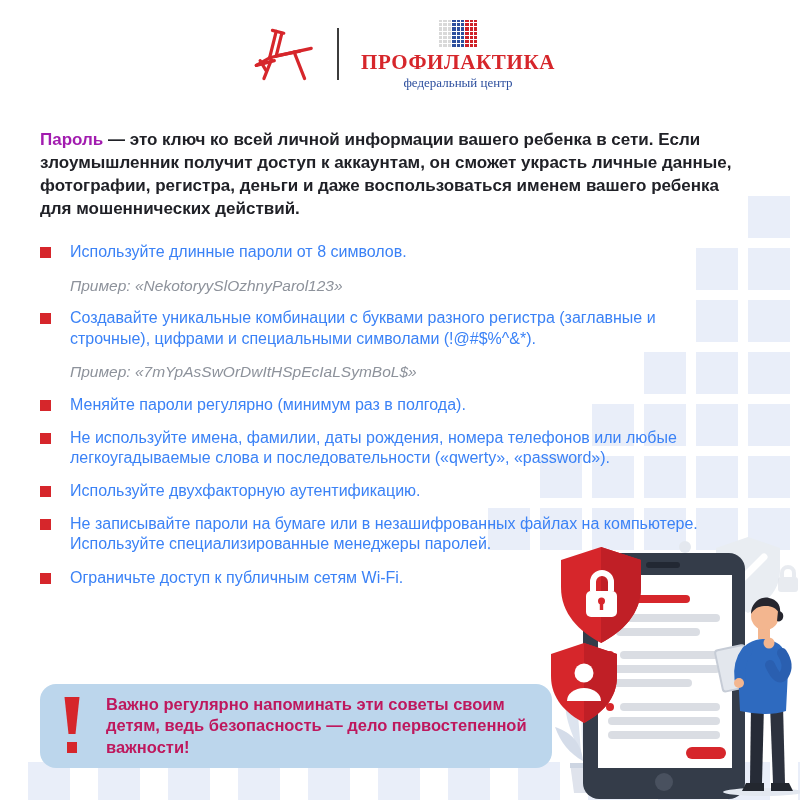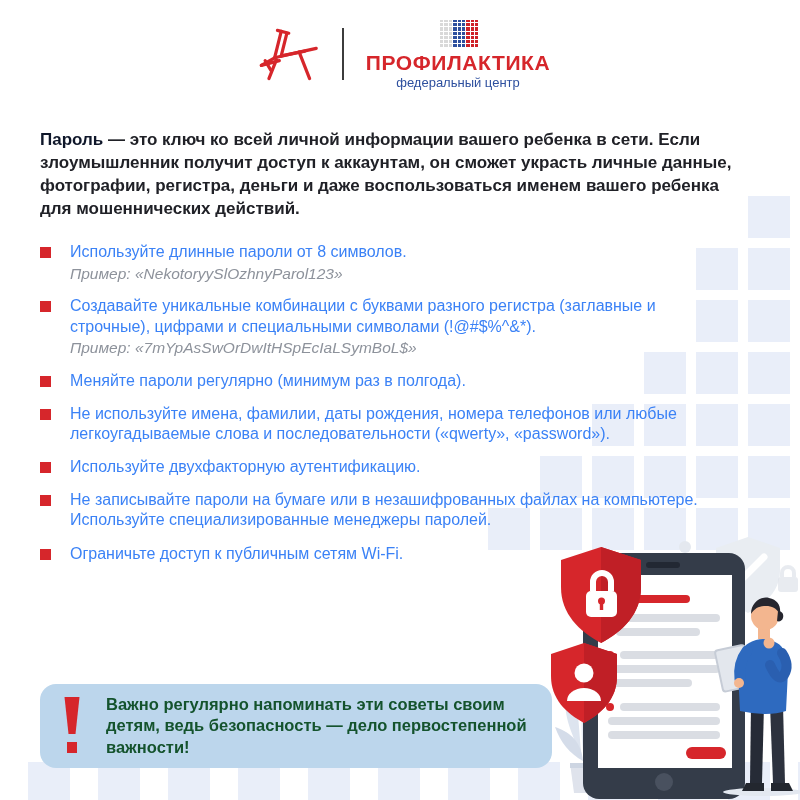--- a/index.html
+++ b/index.html
@@ -6,56 +6,56 @@
   body{font-family:"Liberation Sans", sans-serif; background:#ffffff;}
   .poster{position:relative; width:800px; height:800px; background:#ffffff; overflow:hidden;}
 
   
   .bg-squares{position:absolute; inset:0; pointer-events:none;}
   .bg-sq{position:absolute; width:42px; height:42px; background:#e9eef9;}
   .bg-stripes{position:absolute; left:0; right:0; bottom:0; height:38px;
     background:repeating-linear-gradient(90deg, transparent 0 28px, #e9eef9 28px 70px);}
 
   
-  .header{position:relative; height:108px; display:flex; align-items:center; justify-content:center; gap:22px;}
+  .header{position:relative; height:108px; display:flex; align-items:center; justify-content:center; gap:22px;font-family:Liberation Serif, serif;}
   .chair-logo{width:70px; height:60px;}
   .header-divider{width:2px; height:52px; background:#3c3c3c;}
   .brand{display:flex; flex-direction:column; align-items:center;}
   .brand-flag{width:39px; height:28px; margin-bottom:4px;
     background-image:
       repeating-linear-gradient(0deg, #ffffff 0 1px, transparent 1px 4.1px),
       repeating-linear-gradient(90deg, #ffffff 0 1px, transparent 1px 4.4px),
       linear-gradient(90deg, #d9d9d9 0 33.4%, #2d4f9e 33.4% 66.7%, #cf2128 66.7% 100%);}
   .brand-name{font-size:21px; font-weight:bold; color:#d6262b; letter-spacing:0.6px; line-height:1;}
   .brand-sub{font-size:13px; color:#2d4f9e; margin-top:3px; line-height:1;}
 
   
   .banner{height:67px; background:#d6262b; display:flex; align-items:center; padding-left:36px;}
   .banner-title{color:#ffffff; font-size:30px; font-weight:bold; letter-spacing:0.2px; white-space:nowrap;}
 
   
   .intro{position:relative; margin:20px 40px 0 40px; width:700px;
     font-size:17px; font-weight:bold; color:#202127; line-height:1.36; z-index:2;}
-  .intro .lead{color:#0f172a;}
+  .intro .lead{color:#a21caf;}
 
   
   .tips{position:relative; list-style:none; margin:22px 0 0 0; padding:0 0 0 40px; width:690px; z-index:2;}
   .tips li{position:relative; padding-left:30px; margin-bottom:13px;}
   .tips li .bullet{position:absolute; left:0; top:5px; width:11px; height:11px; background:#d6262b;}
   .tip-text{display:block; font-size:16px; color:#3b82f6; line-height:1.26;}
   .tips li:nth-child(7) .tip-text{max-width:445px;}
   .tips li:nth-child(8) .tip-text{max-width:445px;}
-  .tip-example{display:block; font-size:15.5px; font-style:italic; color:#8d929b; line-height:1.28; margin-top:1px;}
+  .tip-example{display:block; font-size:15.5px; font-style:italic; color:#8d929b; line-height:1.28; margin-top:13px;}
 
   
   .callout{position:absolute; left:40px; top:684px; width:512px; min-height:78px;
     background:#bcd6ec; border-radius:16px; display:flex; align-items:center;
     padding:10px 18px 10px 20px; box-sizing:border-box; z-index:3;}
   .callout-icon{flex:0 0 24px; margin-right:22px;}
-  .callout-text{font-size:16.5px; font-weight:bold; color:#14532d; line-height:1.3; max-width:430px;}
+  .callout-text{font-size:16.5px; font-weight:bold; color:#be185d; line-height:1.3; max-width:430px;}
 
   
   .illustration{position:absolute; left:520px; top:515px; width:280px; height:285px; z-index:2;}
 </style>
 </head>
 <body>
 
 <div class="poster">
 
   <div class="bg-squares">

